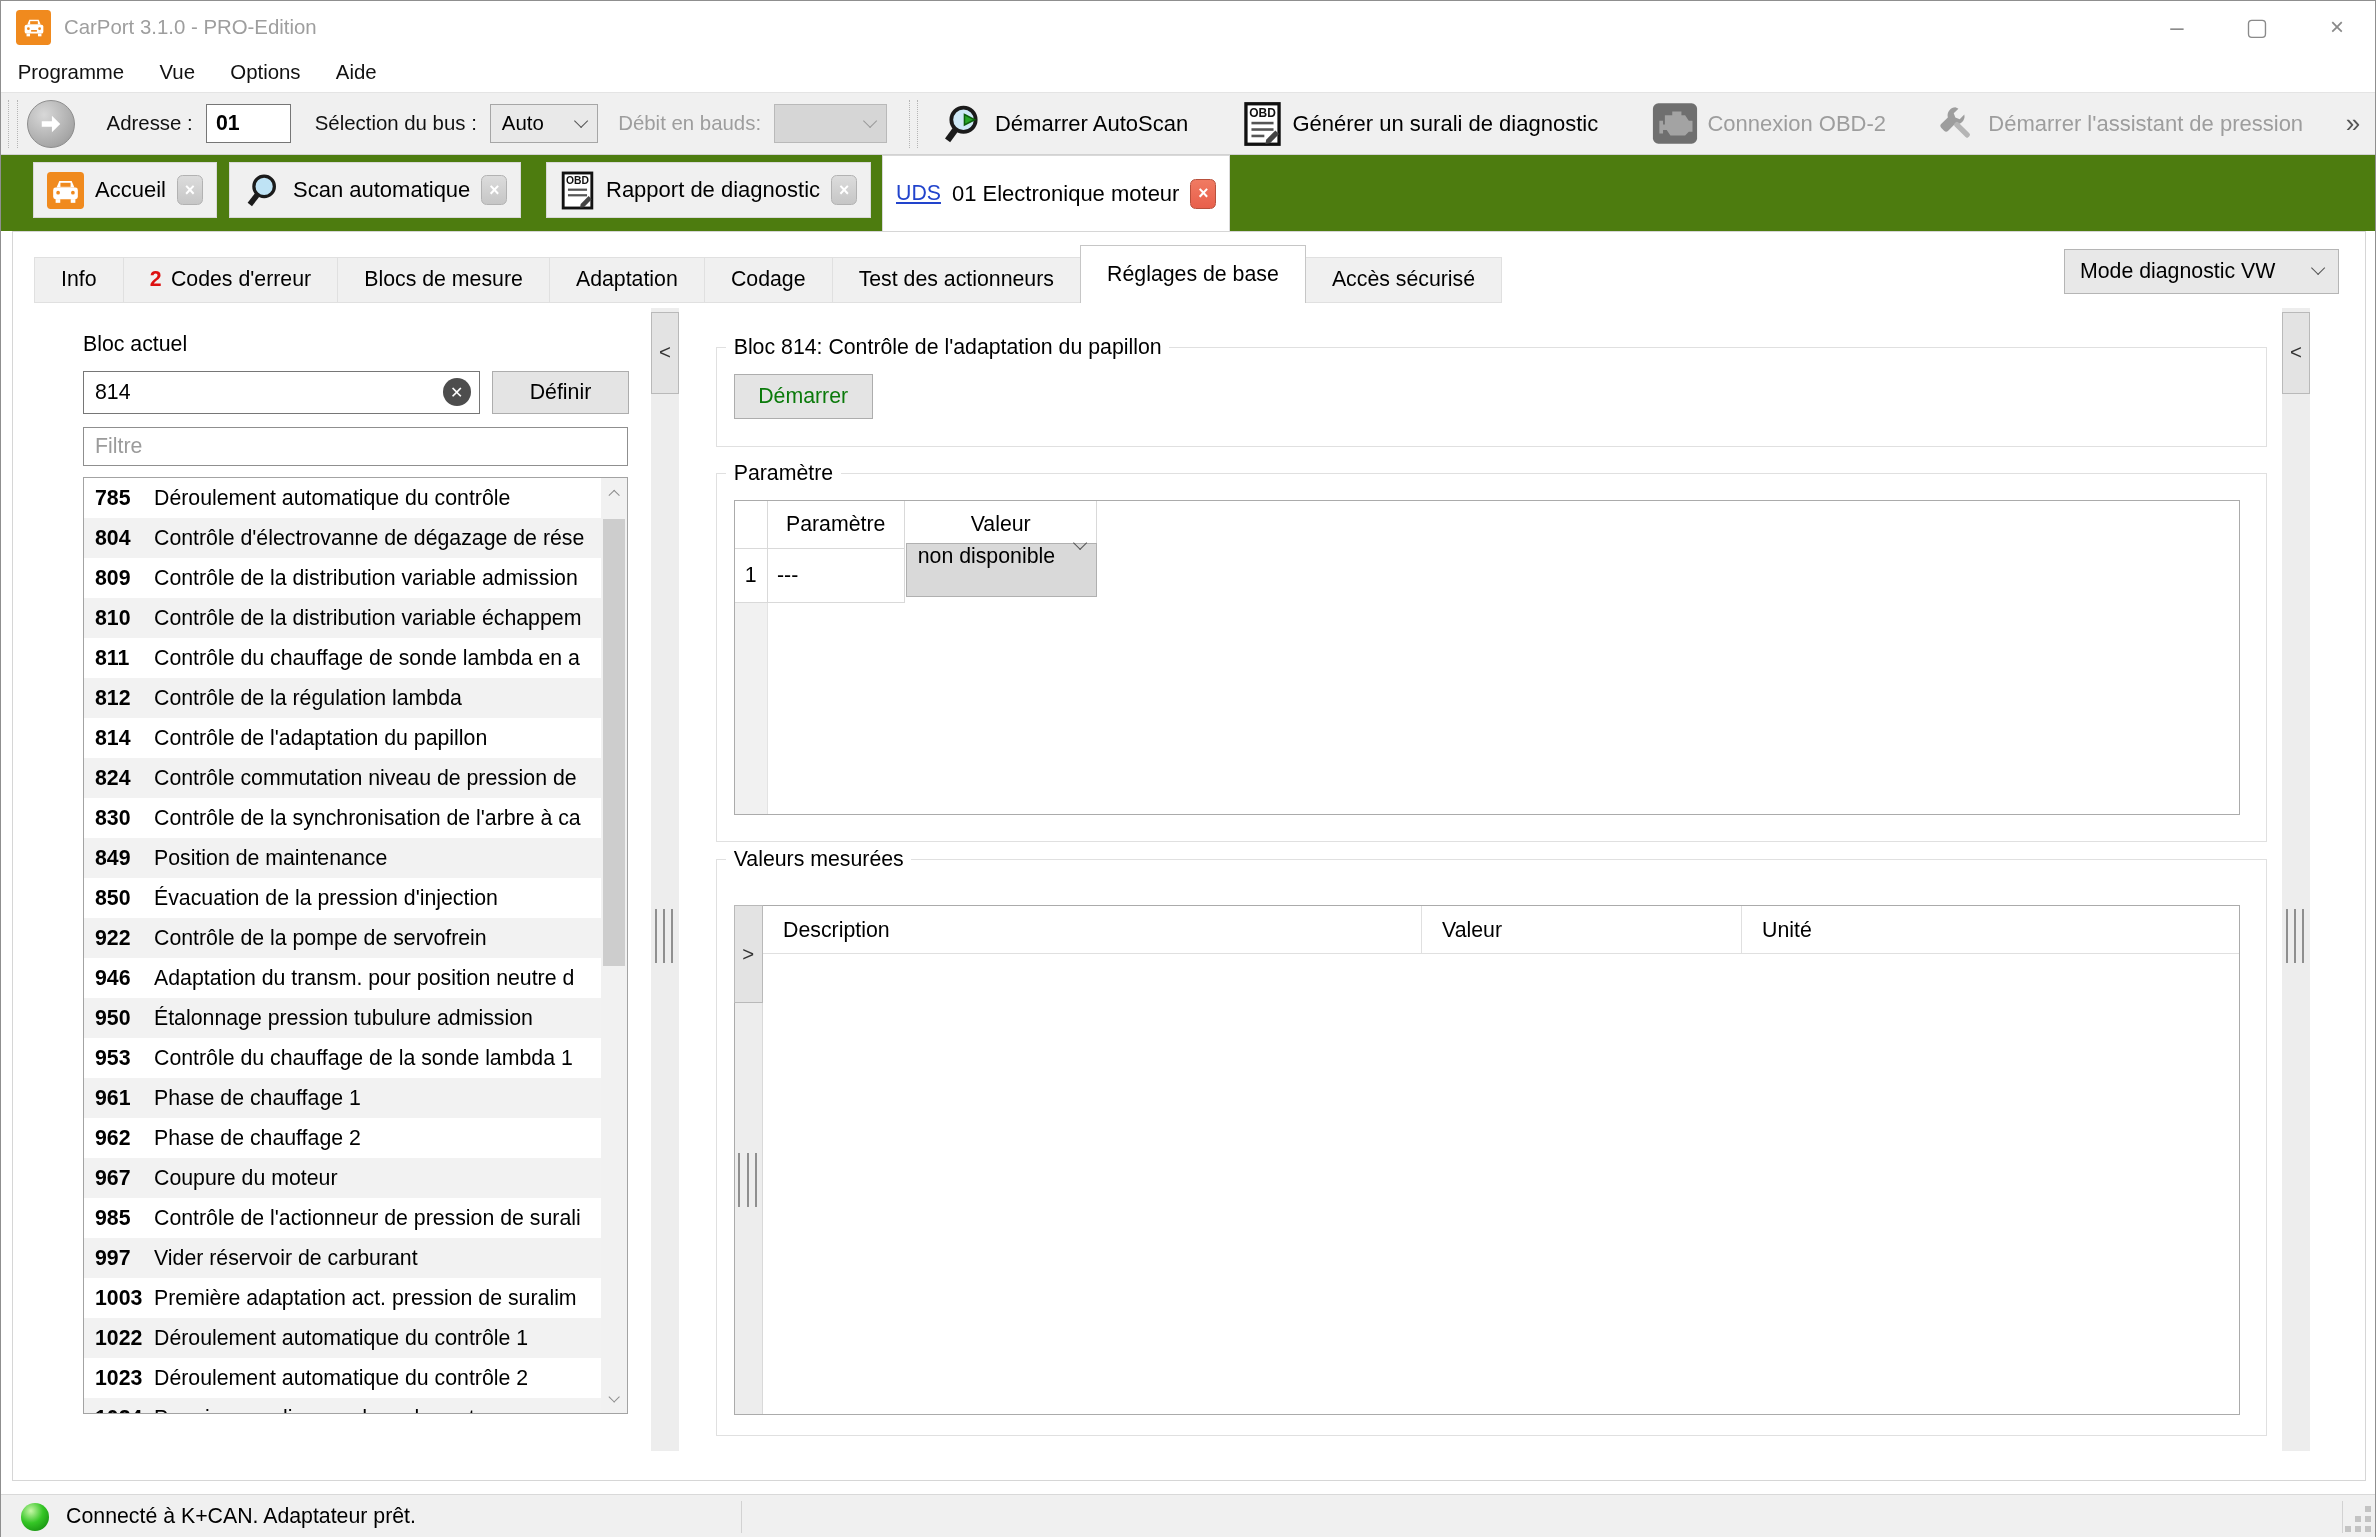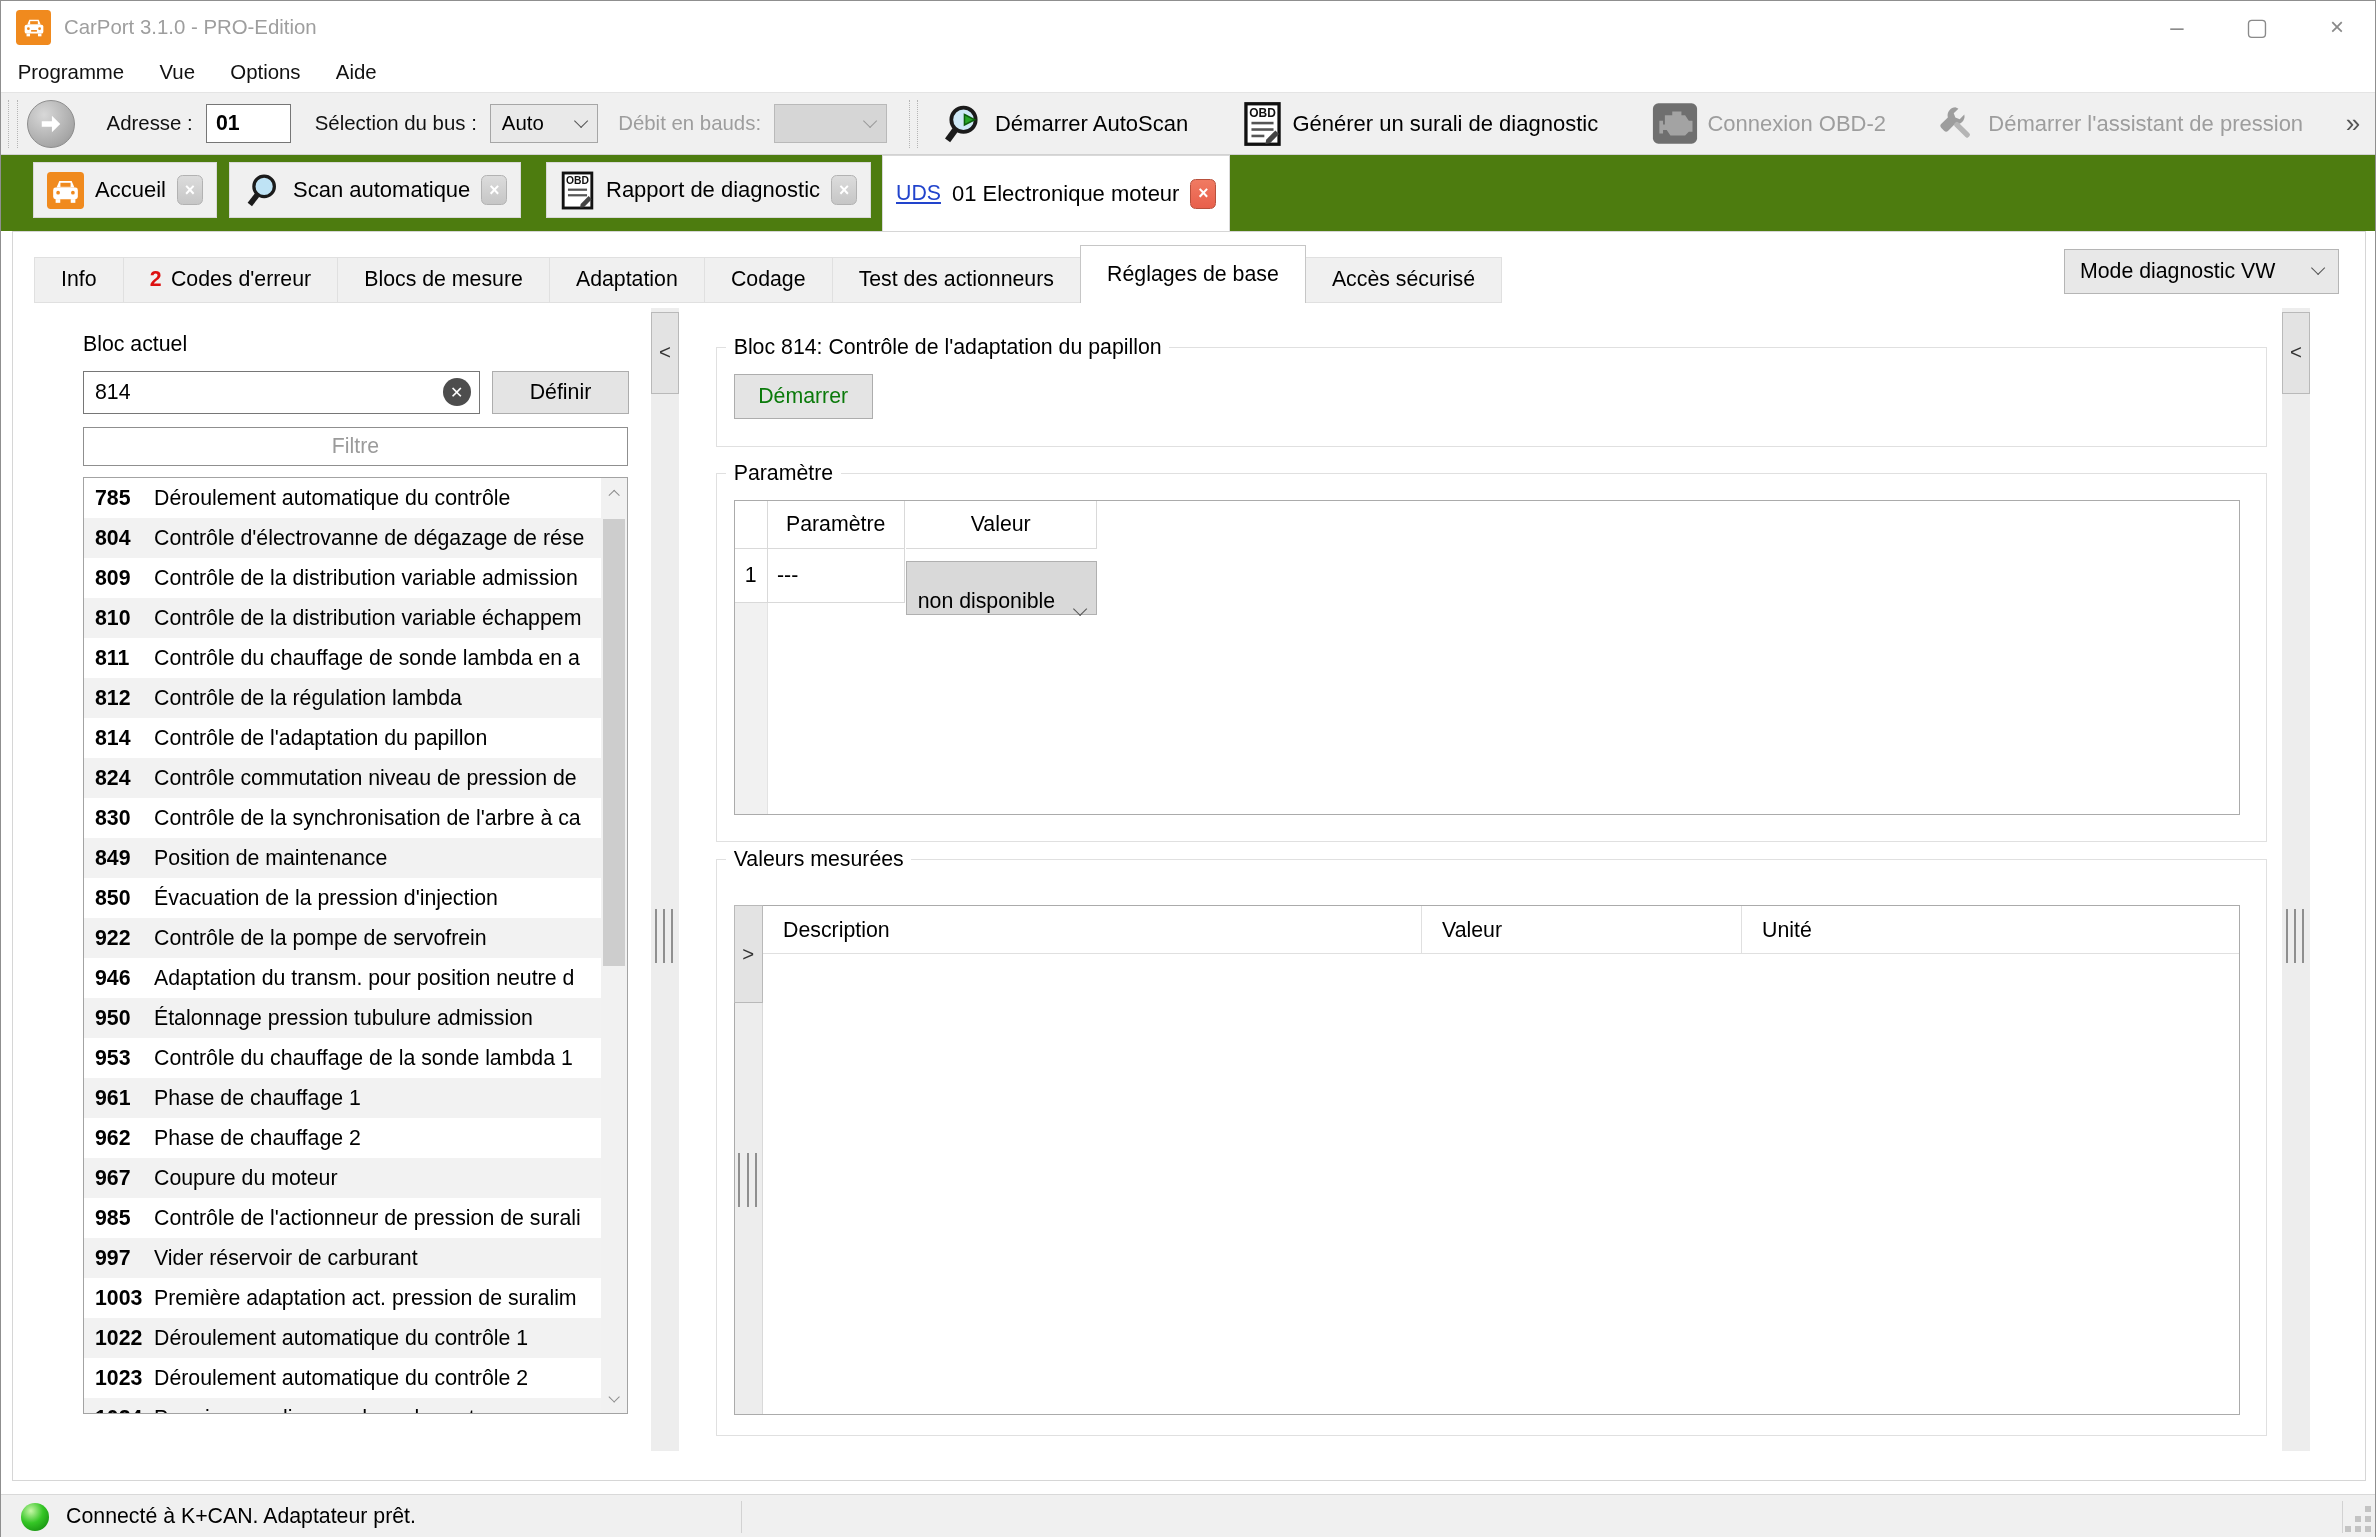--- a/index.html
+++ b/index.html
@@ -54,21 +54,21 @@
   .stab.active{height:58px;background:#fff;border:0.9px solid #c6c6c6;border-bottom:none;z-index:2;}
   .err-badge{color:var(--error_red);font-weight:bold;}
   .mode-select{position:absolute;right:26px;top:16.7px;width:275px;height:45px;background:#e8e8e8;border:0.9px solid #b5b5b5;display:flex;align-items:center;justify-content:space-between;padding:0 15px;font-size:21.3px;}
 
   
   .bloc-label{position:absolute;left:70px;top:100px;font-size:21.3px;}
   .blk-input-wrap{position:absolute;left:70px;top:139px;width:397px;height:43px;}
   .blk-input{width:100%;height:100%;border:0.9px solid #767676;font-size:21.3px;padding:0 45px 0 11px;font-family:inherit;}
   .clear-btn{position:absolute;right:9.3px;top:7.4px;width:28px;height:28px;border-radius:50%;background:#4d4d4d;color:#fff;display:flex;align-items:center;justify-content:center;font-size:16px;}
   .def-btn{position:absolute;left:479px;top:139px;width:137px;height:43px;background:#e4e4e4;border:0.9px solid #adadad;font-size:21.3px;display:flex;align-items:center;justify-content:center;}
-  .filter-input{position:absolute;left:70px;top:195px;width:545px;height:39px;border:0.9px solid #8f8f8f;font-size:21.3px;padding:12px 11px;font-family:inherit;color:#222;text-align:center;}
+  .filter-input{position:absolute;left:70px;top:195px;width:545px;height:39px;border:0.9px solid #8f8f8f;font-size:21.3px;padding:12px 11px;font-family:inherit;color:#222;}
   .filter-input::placeholder{color:#9b9b9b;}
   .listbox{position:absolute;left:70px;top:245px;width:545px;height:937px;border:0.9px solid #a3a3a3;background:#fff;overflow:hidden;}
   .list-body{position:absolute;left:0;top:0;right:26px;bottom:0;overflow:hidden;}
   .lrow{height:40px;display:flex;align-items:center;padding-left:11px;white-space:nowrap;overflow:hidden;}
   .list-body div.lrow:nth-of-type(even){background:#f2f2f2;}
   .lnum{font-weight:bold;font-size:21.3px;min-width:59px;flex:0 0 auto;}
   .llabel{font-size:21.3px;overflow:hidden;white-space:nowrap;flex:1 1 auto;}
   .vscroll{position:absolute;right:0;top:0;width:26px;height:100%;background:#f1f1f1;}
   .sarrow{position:absolute;left:0;width:26px;height:28px;display:flex;align-items:center;justify-content:center;}
   .sarrow .chev{border-color:#8a8a8a;width:8.3px;height:8.3px;}
@@ -85,21 +85,21 @@
   
   .groupbox{position:absolute;border:0.9px solid #e0e0e0;background:#fff;}
   .gb-legend{position:absolute;top:-13px;left:9.3px;background:#fff;padding:0 7.4px;font-size:21.3px;color:#000;}
   .start-btn{position:absolute;left:16.7px;top:26px;width:139px;height:45px;background:#e4e4e4;border:0.9px solid #adadad;color:var(--green_action);font-size:21.3px;display:flex;align-items:center;justify-content:center;}
 
   .ptable{position:absolute;left:16.7px;top:26px;width:1506px;height:315px;border:0.9px solid #ababab;background:#fff;}
   .p-corner{position:absolute;left:0;top:0;width:33px;height:48px;background:#fff;border-right:0.9px solid #d9d9d9;border-bottom:0.9px solid #d9d9d9;}
   .p-colhdr{position:absolute;top:0;height:48px;display:flex;align-items:center;justify-content:center;font-size:21.3px;border-right:0.9px solid #d9d9d9;border-bottom:0.9px solid #d9d9d9;background:#fff;}
   .p-rowhdr{position:absolute;left:0;top:48px;width:33px;height:54px;display:flex;align-items:center;justify-content:center;font-size:21.3px;border-right:0.9px solid #d9d9d9;border-bottom:0.9px solid #d9d9d9;}
   .p-cell{position:absolute;top:48px;height:54px;display:flex;align-items:center;padding-left:9.3px;font-size:21.3px;border-right:0.9px solid #d9d9d9;border-bottom:0.9px solid #d9d9d9;}
-  .p-dd{position:absolute;top:60px;height:54px;background:#d9d9d9;border:0.9px solid #b0b0b0;display:flex;align-items:flex-end;justify-content:space-between;padding:0 11px;font-size:21.3px;}
+  .p-dd{position:absolute;top:42px;height:54px;background:#d9d9d9;border:0.9px solid #b0b0b0;display:flex;align-items:flex-start;justify-content:space-between;padding:0 11px;font-size:21.3px;}
   .p-gutter{position:absolute;left:0;top:102px;bottom:0;width:33px;background:#f1f1f1;border-right:0.9px solid #e3e3e3;}
 
   .mtable{position:absolute;left:16.7px;top:45px;width:1506px;height:510px;border:0.9px solid #ababab;background:#fff;}
   .m-strip{position:absolute;left:0;top:0;width:28px;height:100%;background:#ededed;border-right:0.9px solid #d9d9d9;}
   .m-expand{position:absolute;left:-0.9px;top:-0.9px;width:29px;height:98px;background:#e3e3e3;border:0.9px solid #b9b9b9;display:flex;align-items:center;justify-content:center;font-size:20.4px;color:#333;}
   .m-hdr{position:absolute;left:28px;top:0;right:0;height:48px;border-bottom:0.9px solid #e0e0e0;}
   .m-h{position:absolute;top:0;height:48px;display:flex;align-items:center;font-size:21.3px;padding-left:20.4px;border-right:0.9px solid #e0e0e0;}
 
   
   .statusbar{left:0;top:1493px;width:2376px;height:44px;background:var(--toolbar_bg);border-top:0.9px solid #d9d9d9;display:flex;align-items:center;}

